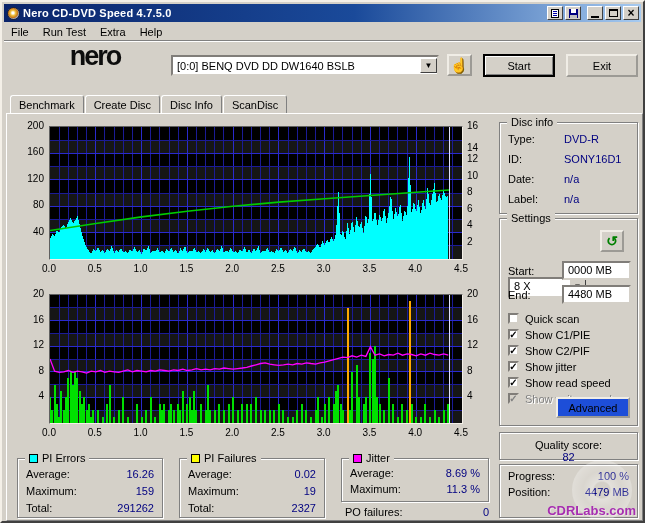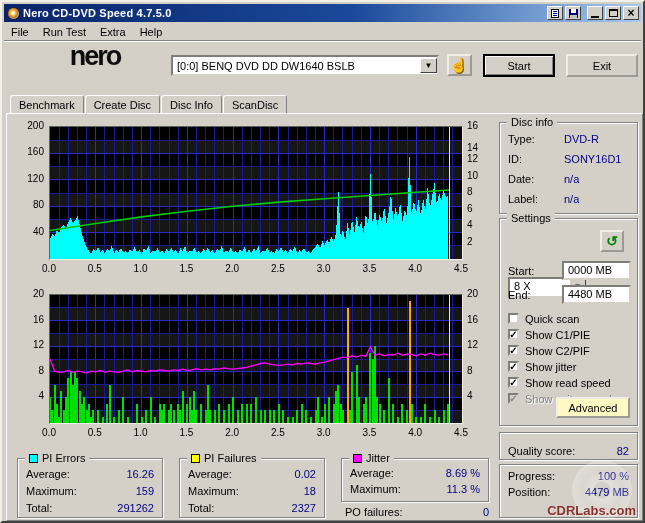--- a/index.html
+++ b/index.html
@@ -70,23 +70,23 @@
   .gval{color:#000080;}
   
   .sunken-field{position:absolute;background:#fff;border:2px inset #d4d0c8;padding:1px 4px;line-height:13px;}
   .refresh-btn{position:absolute;width:24px;height:22px;background:#d4d0c8;border:2px outset #f0ede6;
     color:#008000;font-size:14px;font-weight:bold;display:flex;align-items:center;justify-content:center;}
   .check-row{position:absolute;left:8px;right:4px;height:15px;display:flex;align-items:center;}
   .checkbox{width:11px;height:11px;background:#fff;border:2px inset #d4d0c8;margin-right:6px;
     display:flex;align-items:center;justify-content:center;font-size:10px;font-weight:bold;line-height:1;}
   .check-row.disabled .checkbox{color:#808080;background:#d4d0c8;}
   .check-row.disabled .cb-label{color:#808080;text-shadow:1px 1px 0 #fff;}
-  .adv-btn{position:absolute;right:7px;bottom:7px;width:74px;height:21px;background:#fef9c3;border:2px outset #f0ede6;
+  .adv-btn{position:absolute;right:7px;bottom:7px;width:74px;height:21px;background:#1d4ed8;border:2px outset #f0ede6;
     display:flex;align-items:center;justify-content:center;}
-  .watermark{position:absolute;right:6px;bottom:2px;font-size:13px;font-weight:bold;color:#7f1d1d;
+  .watermark{position:absolute;right:6px;bottom:2px;font-size:13px;font-weight:bold;color:#a21caf;
     text-shadow:1px 1px 0 #eceae4;opacity:.9;}
   .disc-wm{position:absolute;right:28px;top:110px;width:60px;height:60px;border-radius:50%;
     background:radial-gradient(circle, rgba(255,255,255,0) 18%, rgba(255,255,255,.35) 22%, rgba(255,255,255,.12) 45%, rgba(255,255,255,.3) 72%, rgba(255,255,255,0) 76%);
     pointer-events:none;}
 </style>
 </head>
 <body>
 
 <div class="win">
 
@@ -453,21 +453,21 @@
         <div class="legend">
             <span class="swatch" style="background-color: rgb(255, 255, 0);"></span>
             <span>PI Failures</span>
           </div>
         <div class="grow" style="top:9px;">
             <span>Average:</span>
             <span class="gval">0.02</span>
           </div>
         <div class="grow" style="top:26px;">
             <span>Maximum:</span>
-            <span class="gval">18</span>
+            <span class="gval">19</span>
           </div>
         <div class="grow" style="top:43px;">
             <span>Total:</span>
             <span class="gval">2327</span>
           </div>
       </div>
       <div class="groupbox" style="left:326px;top:4px;width:148px;height:44px;">
         <div class="legend">
             <span class="swatch" style="background-color: rgb(255, 0, 255);"></span>
             <span>Jitter</span>
@@ -537,21 +537,21 @@
             <span class="checkbox">✓</span>
             <span class="cb-label">Show write speed</span>
           </div>
         </div>
       <div class="adv-btn">
           <span>Advanced</span>
         </div>
     </div>
 
     <div class="groupbox" style="left:492px;top:318px;width:139px;height:28px;">
-      <div class="grow" style="top:12px;">
+      <div class="grow" style="top:6px;flex-direction:column;">
         <span>Quality score:</span>
         <span class="gval">82</span>
       </div>
     </div>
 
     <div class="groupbox" style="left:492px;top:350px;width:139px;height:54px;">
       <div class="grow" style="top:21px;">
           <span>Position:</span>
           <span class="gval">4479 MB</span>
         </div>

